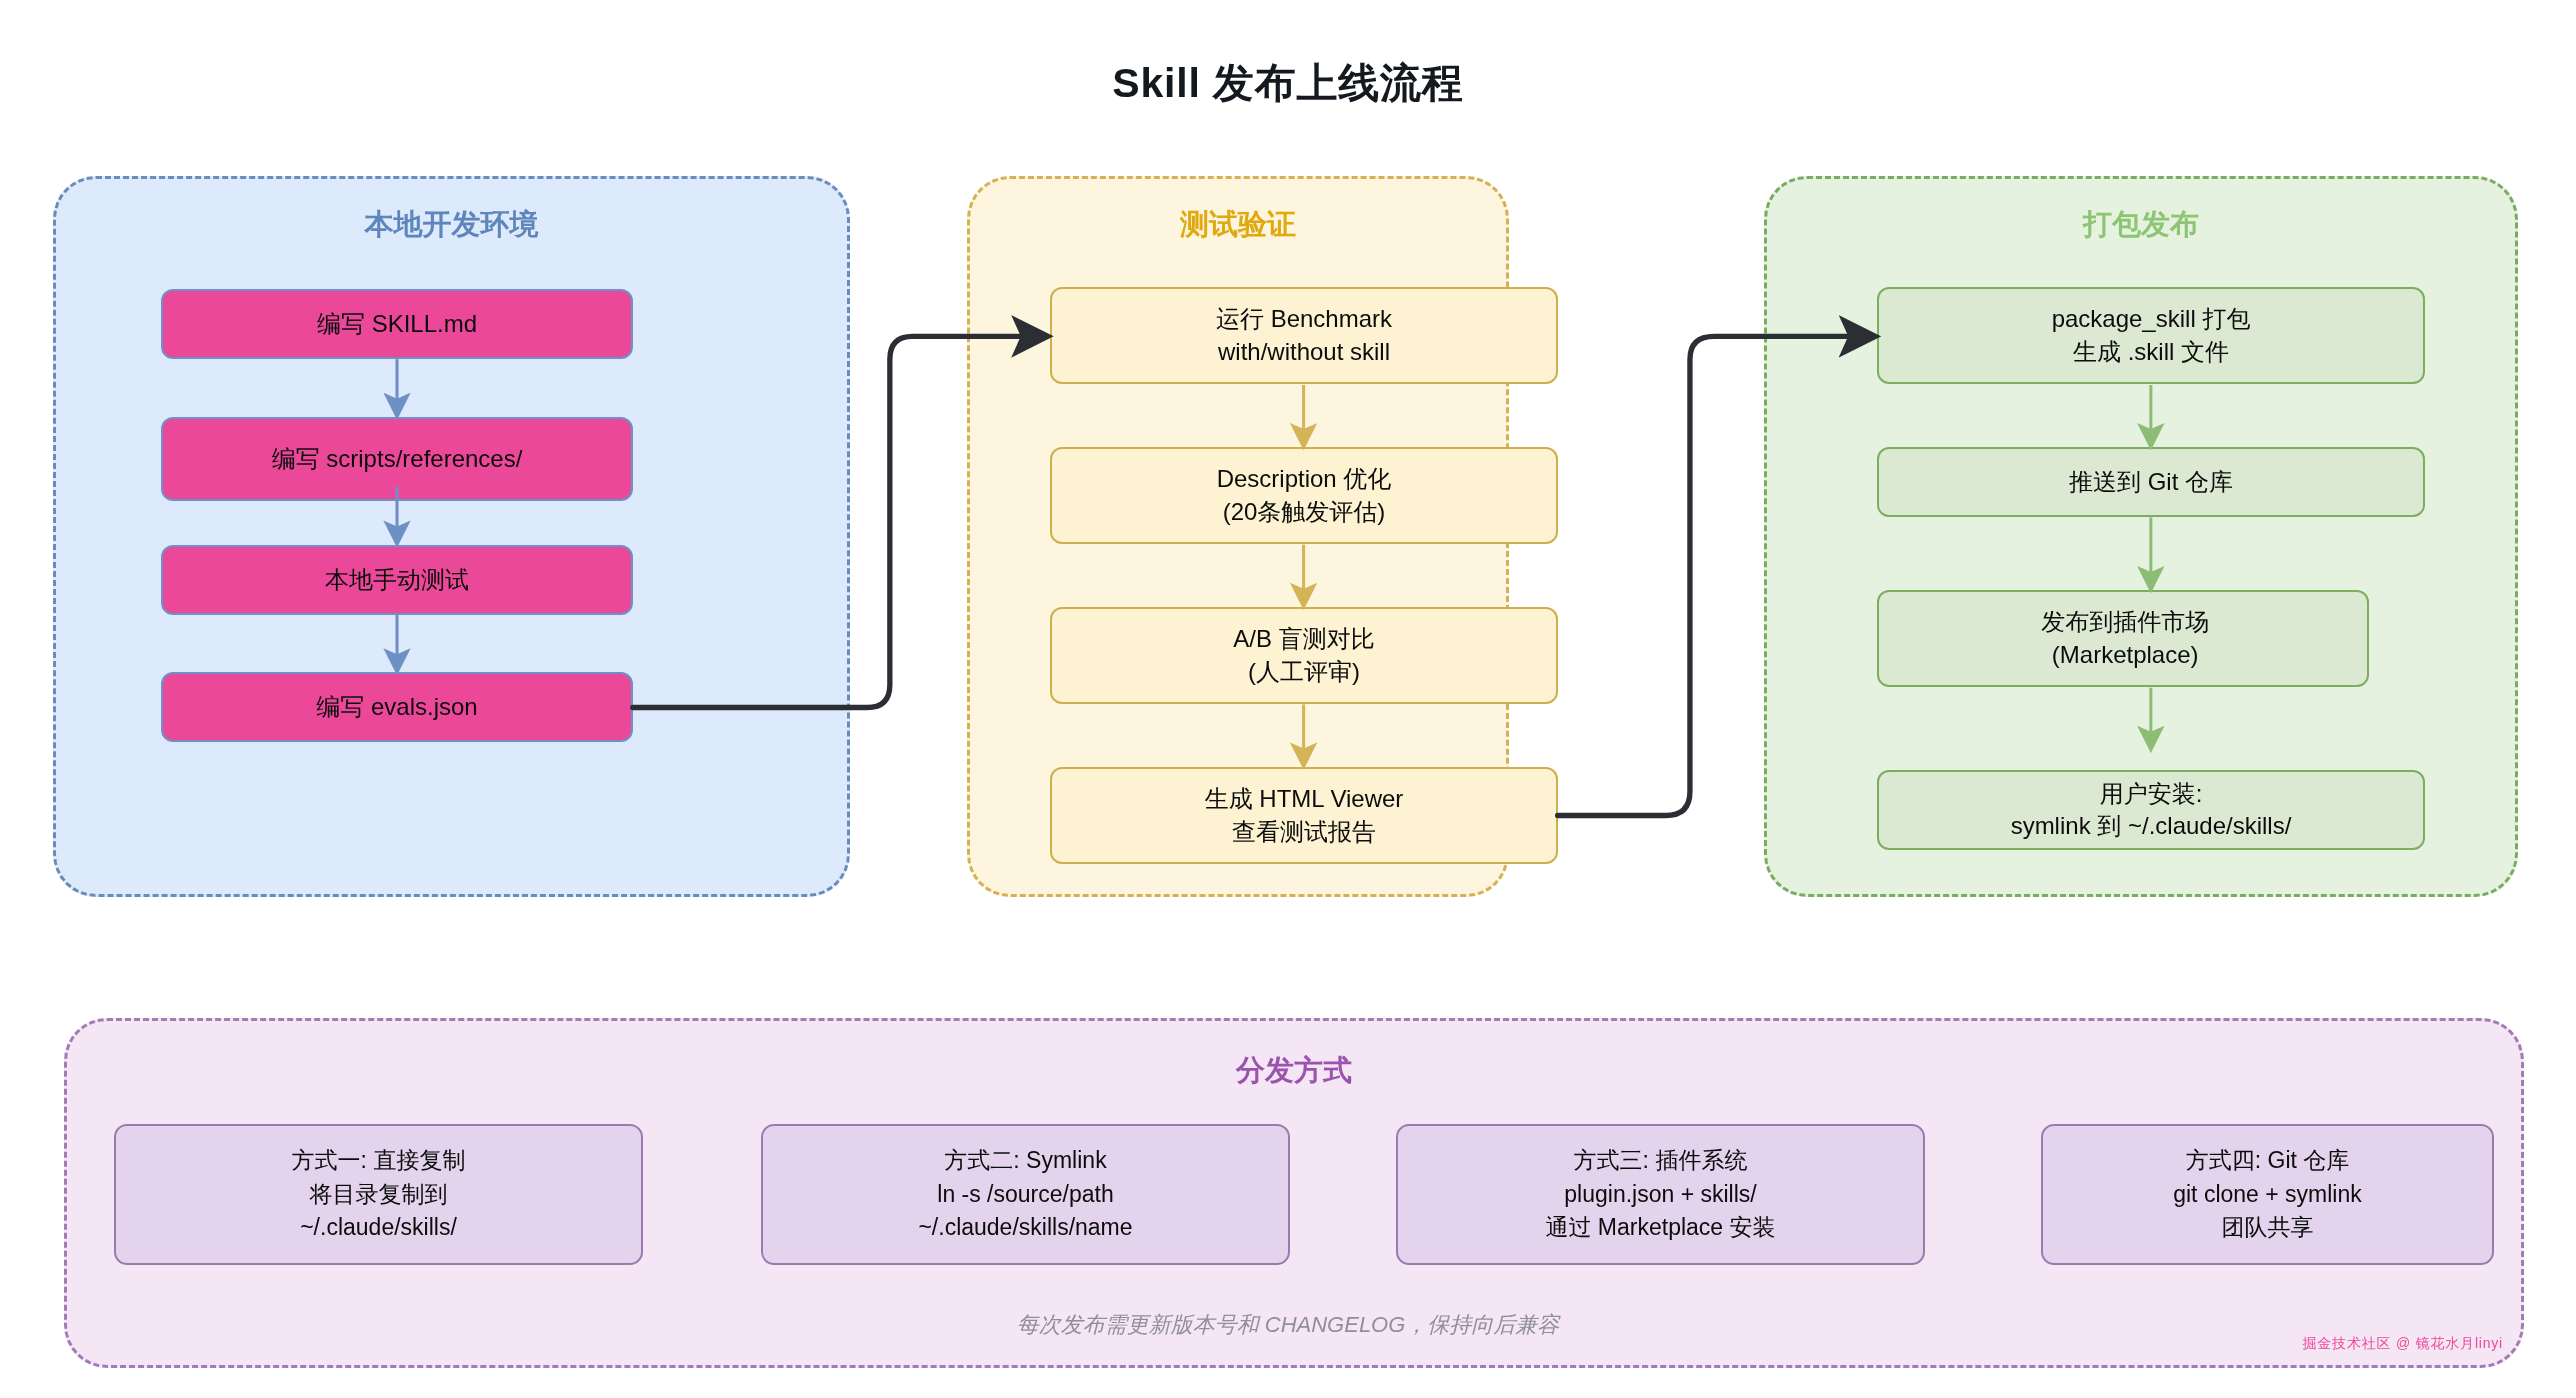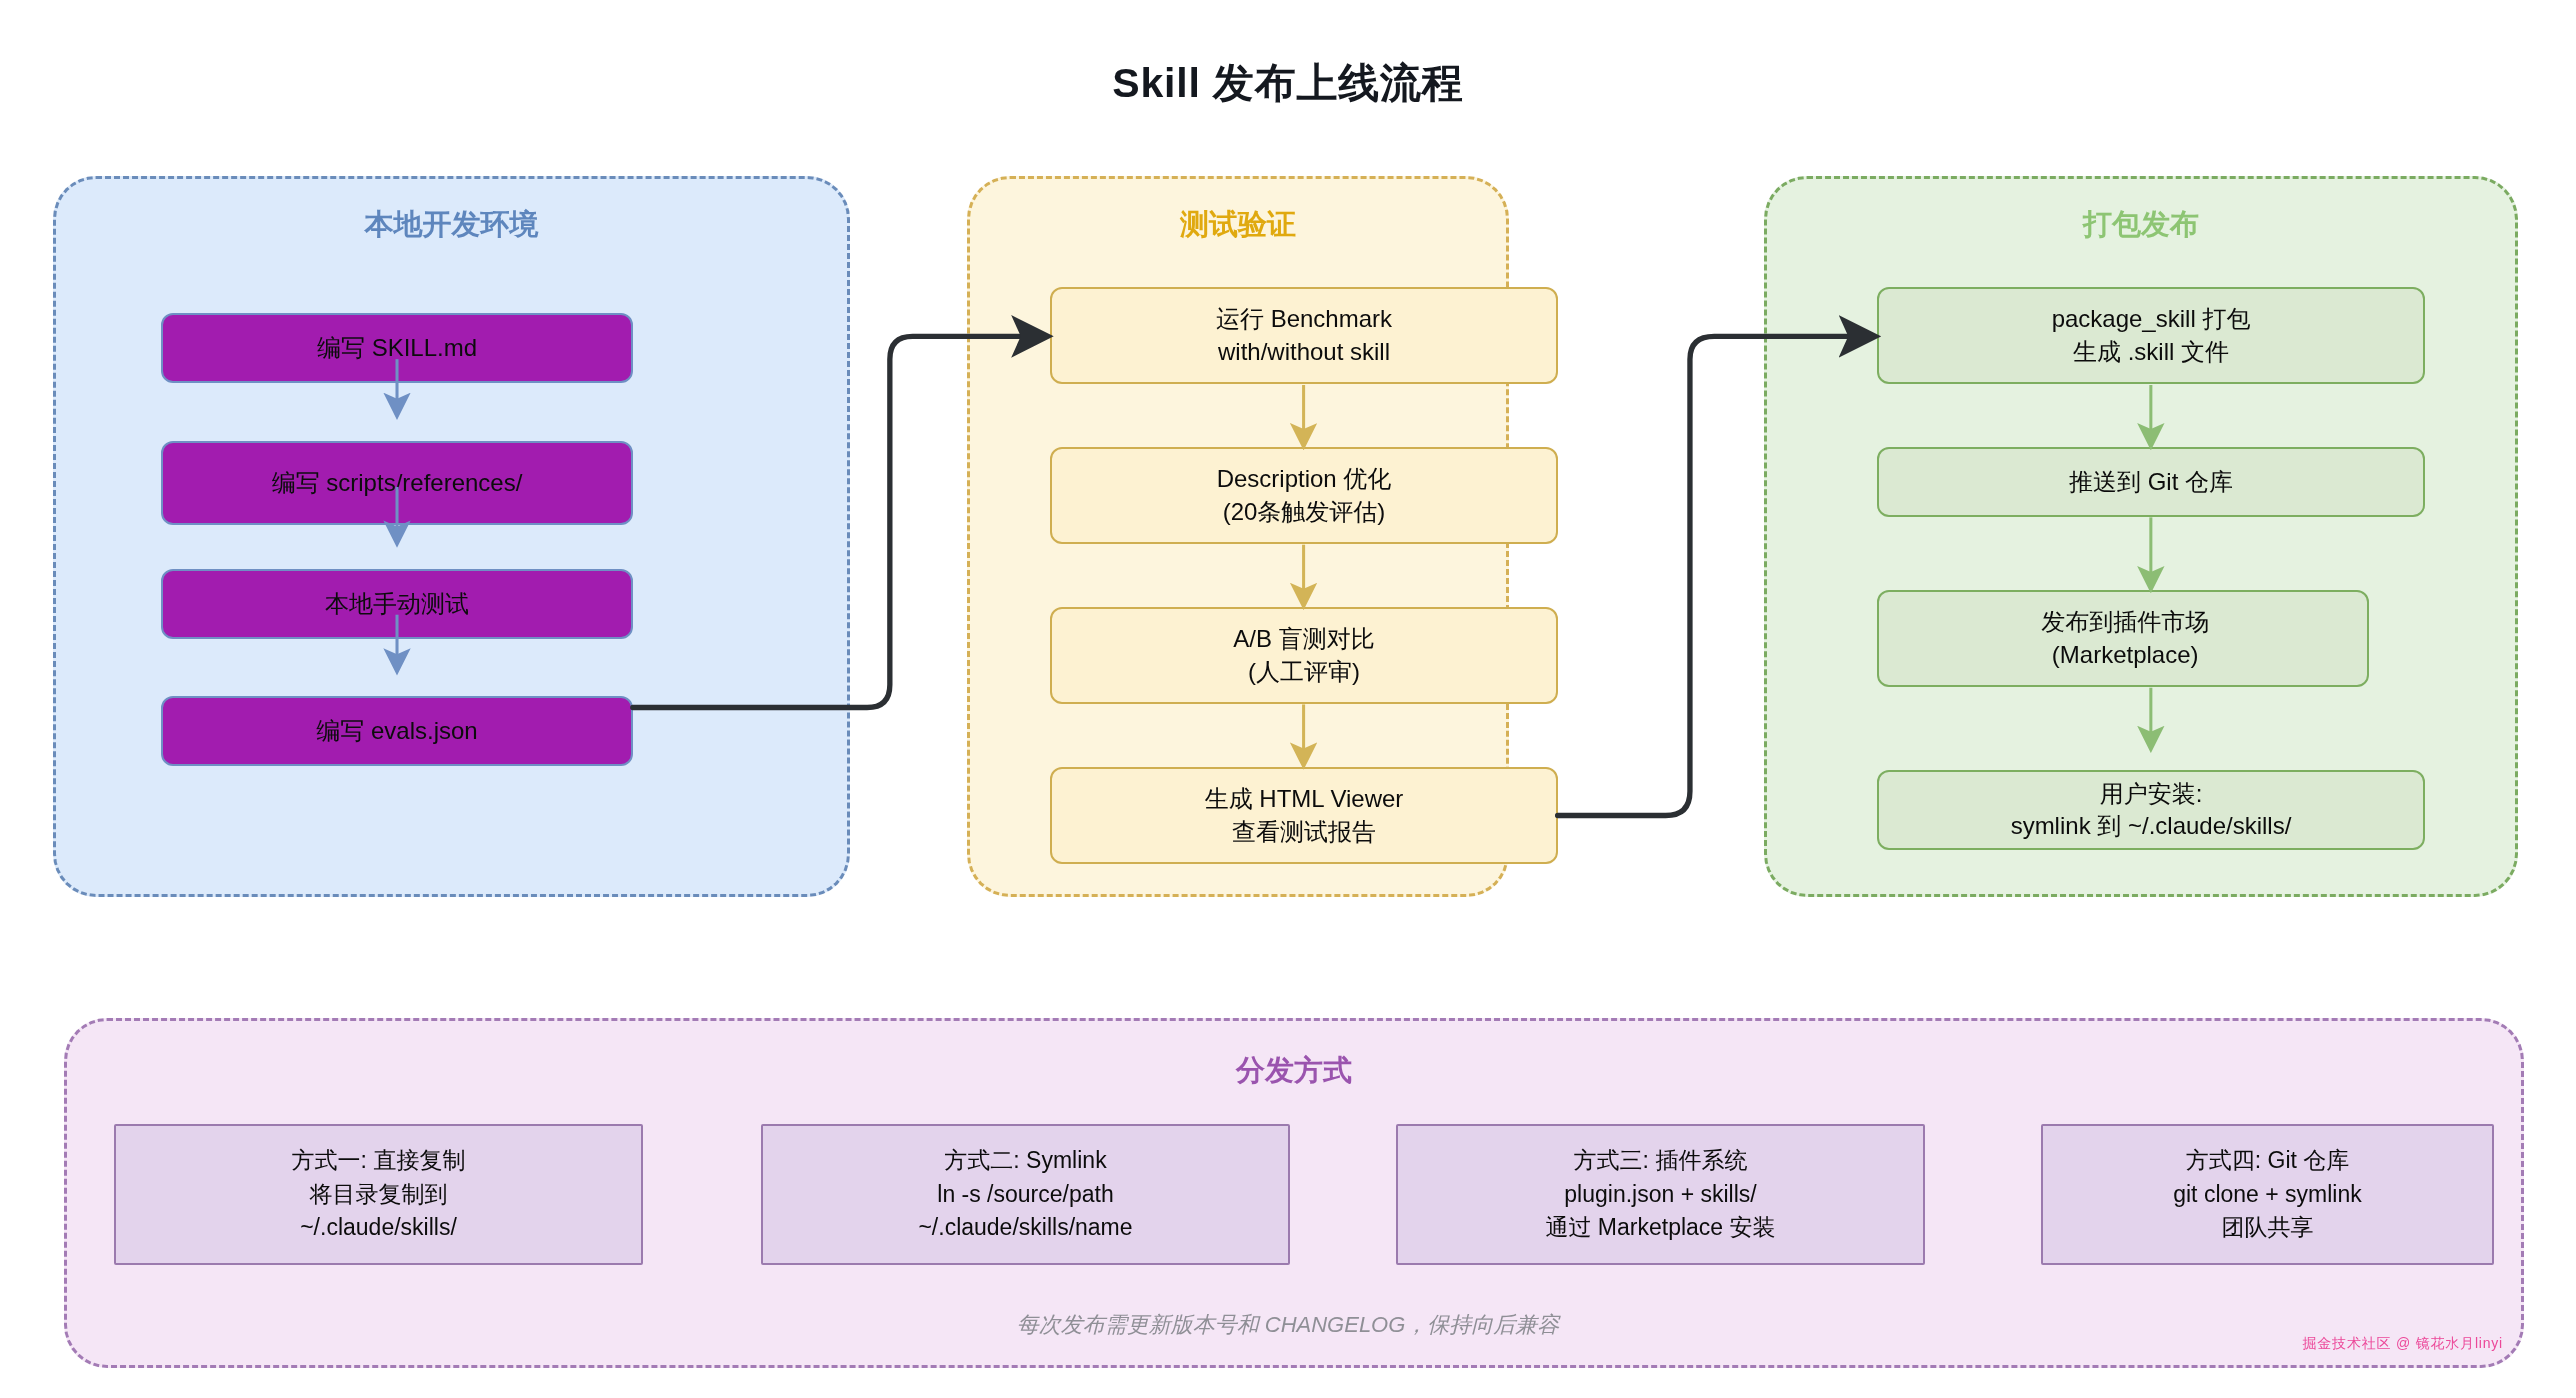--- a/index.html
+++ b/index.html
@@ -73,21 +73,21 @@
     align-items: center;
     justify-content: center;
     text-align: center;
     font-size: 24px;
     color: #0c0c0c;
     line-height: 1.34;
     padding: 3px 7.6px;
   }
   .node .ln { display: block; }
 
-  .node-blue   { background: #a21caf; border-color: #6f90c4; margin-top: 24px; }
+  .node-blue   { background: #ec4899; border-color: #6f90c4; }
   .node-yellow { background: #fdf2d2; border-color: #cfae50; }
   .node-green  { background: #dbe9d2; border-color: #7dae60; }
   .node-purple { background: #e3d3ec; border-color: #9b7aae; }
 
   
   #node-skill-md       { left: 161px; top: 289px;  width: 472px; height: 70px; }
   #node-scripts-refs   { left: 161px; top: 417px;  width: 472px; height: 84px; }
   #node-manual-test    { left: 161px; top: 545px;  width: 472px; height: 70px; }
   #node-evals-json     { left: 161px; top: 672px;  width: 472px; height: 70px; }
 
@@ -105,21 +105,21 @@
 
   
   .dist-card {
     position: absolute;
     top: 1124px;
     width: 529px;
     height: 141px;
     font-size: 23px;
     line-height: 1.46;
     flex-direction: column;
-    border-radius: 2px;
+    border-radius: 13px;
   }
   #dist-card-0 { left: 114px;  }
   #dist-card-1 { left: 761px; }
   #dist-card-2 { left: 1396px; }
   #dist-card-3 { left: 2041px; width: 453px; }
 
   
   #arrow-layer {
     position: absolute;
     left: 0; top: 0;

